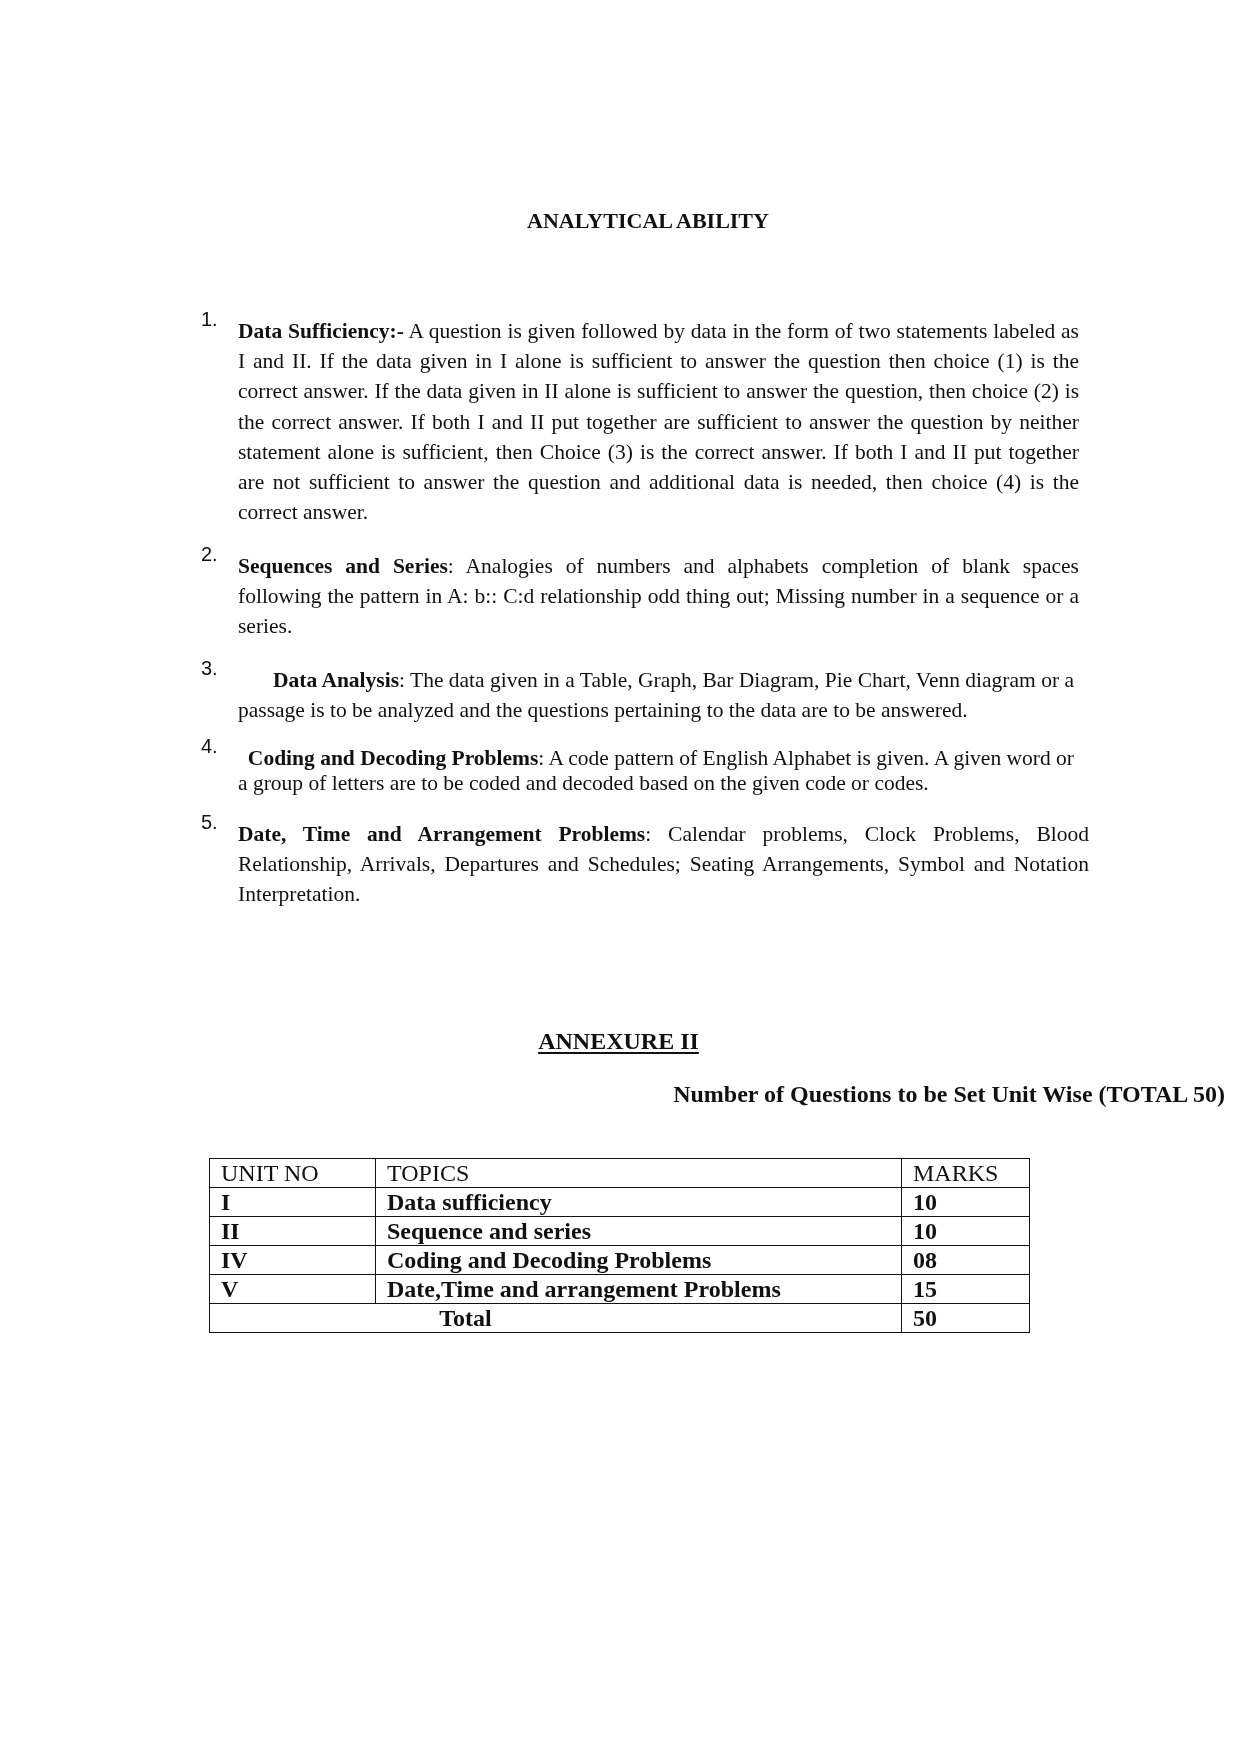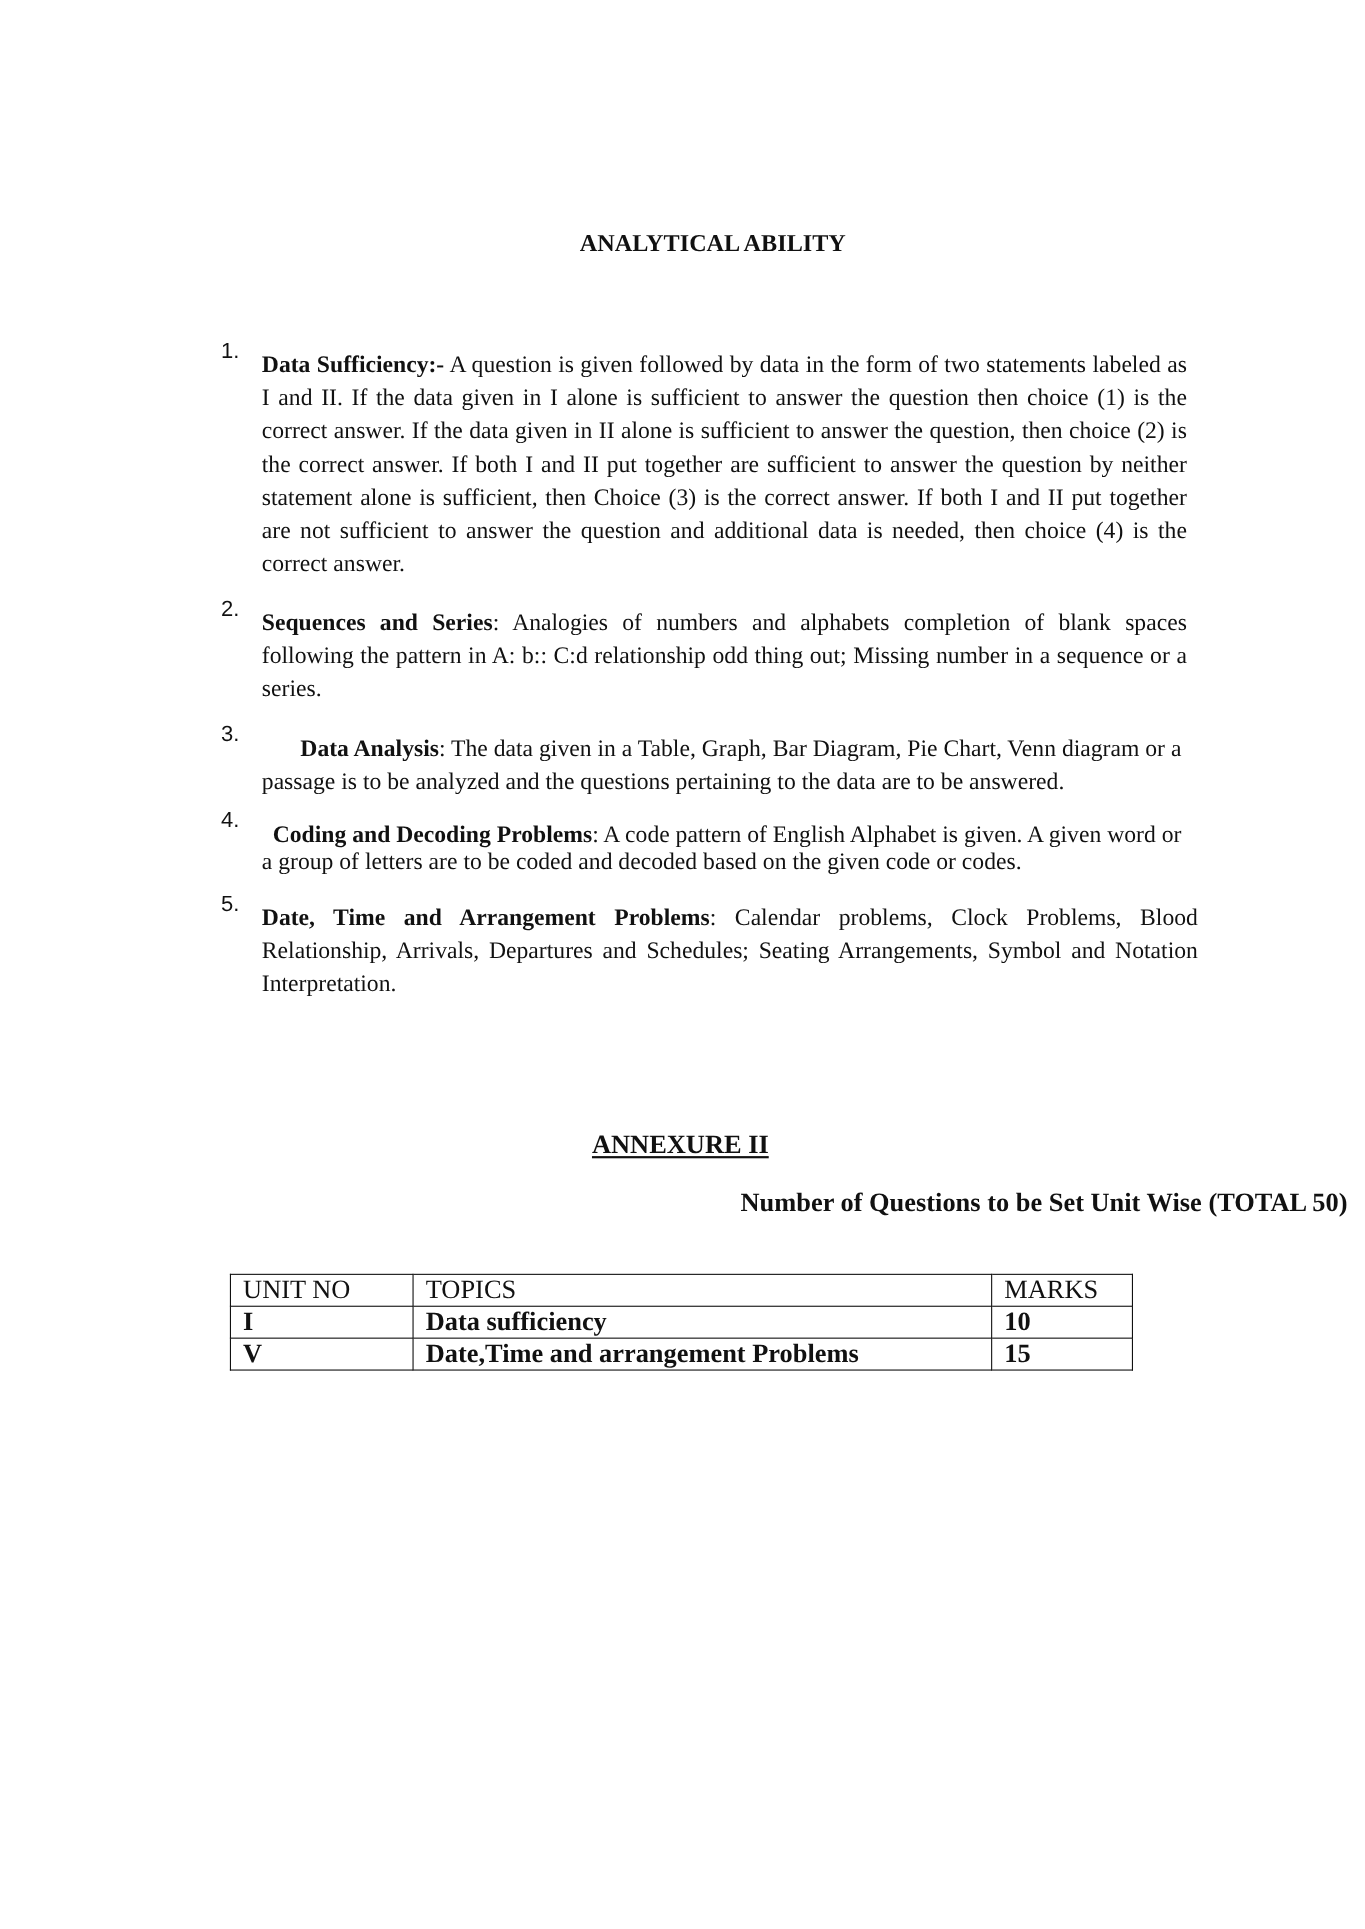--- a/index.html
+++ b/index.html
@@ -73,18 +73,32 @@
       <th class="c3">MARKS</th>
     </tr>
   </thead>
   <tbody>
     <tr>
       <td>I</td>
       <td>Data sufficiency</td>
       <td>10</td>
     </tr>
     <tr>
+      <td>II</td>
+      <td>Sequence and series</td>
+      <td>10</td>
+    </tr>
+    <tr>
+      <td>IV</td>
+      <td>Coding and Decoding Problems</td>
+      <td>08</td>
+    </tr>
+    <tr>
       <td>V</td>
       <td>Date,Time and arrangement Problems</td>
       <td>15</td>
+    </tr>
+    <tr>
+      <td colspan="2" class="total-label">Total</td>
+      <td>50</td>
     </tr>
   </tbody>
 </table>
 
 </body></html>

